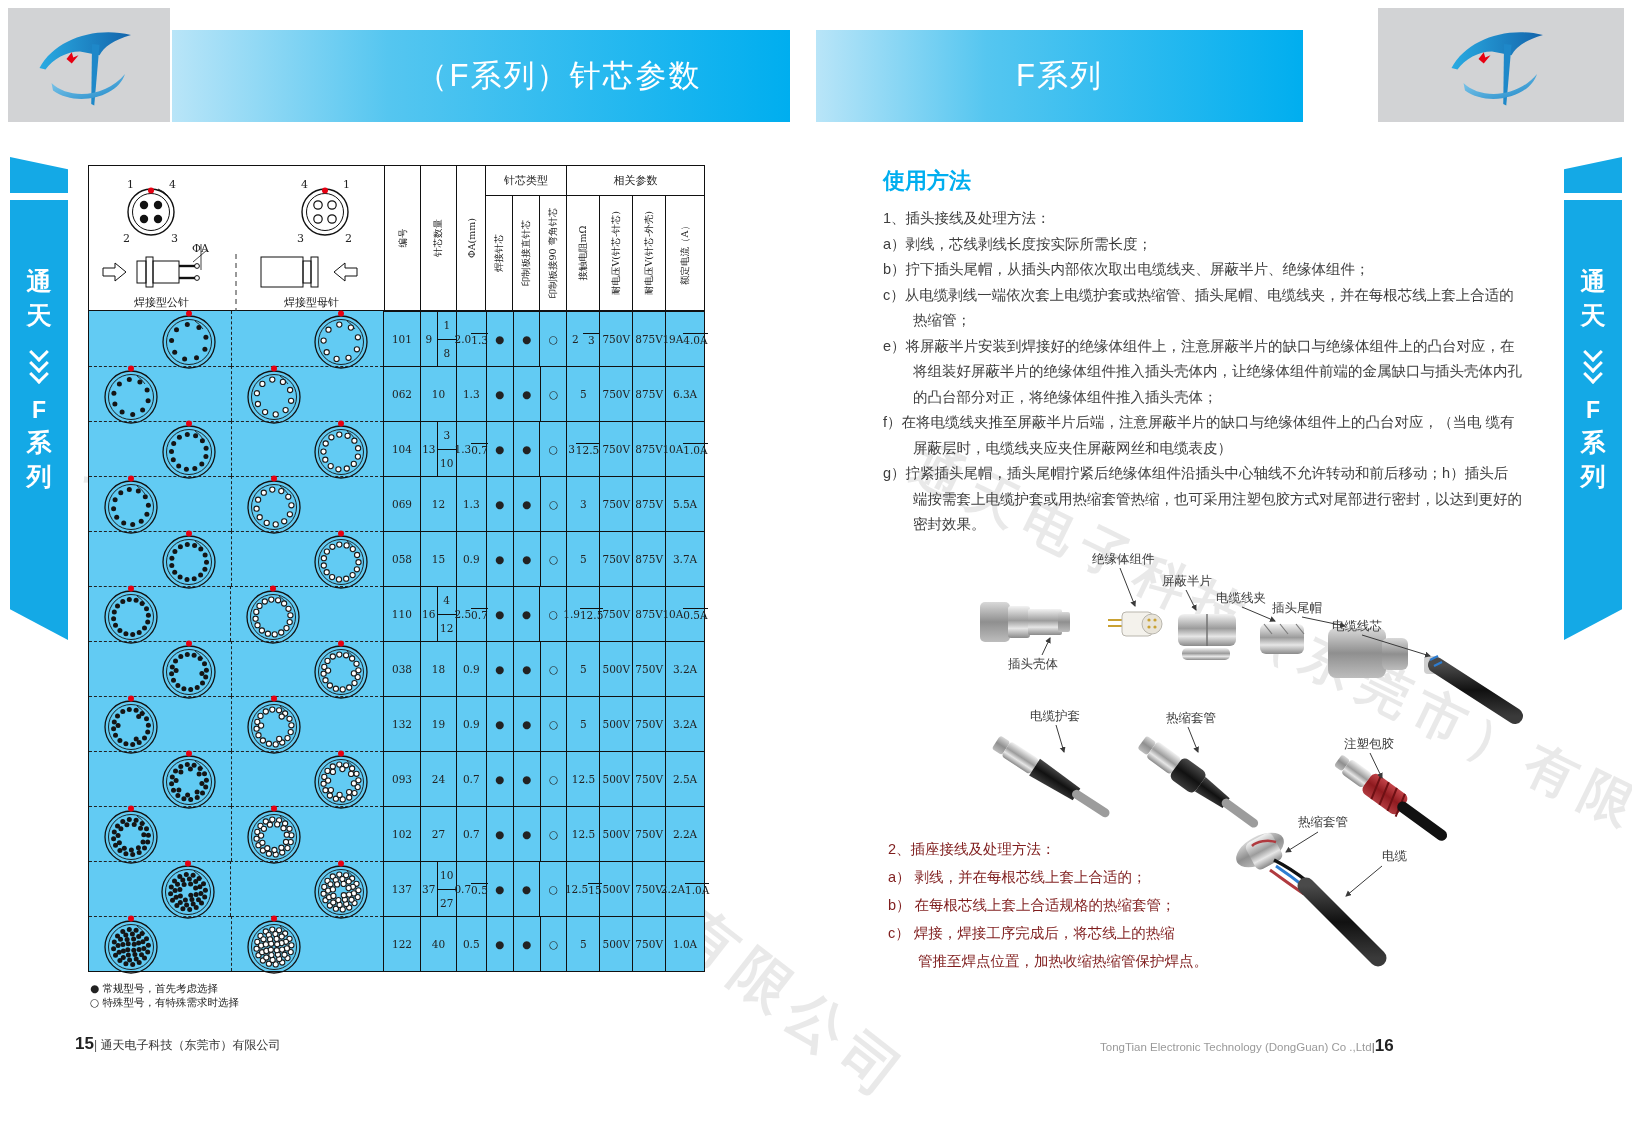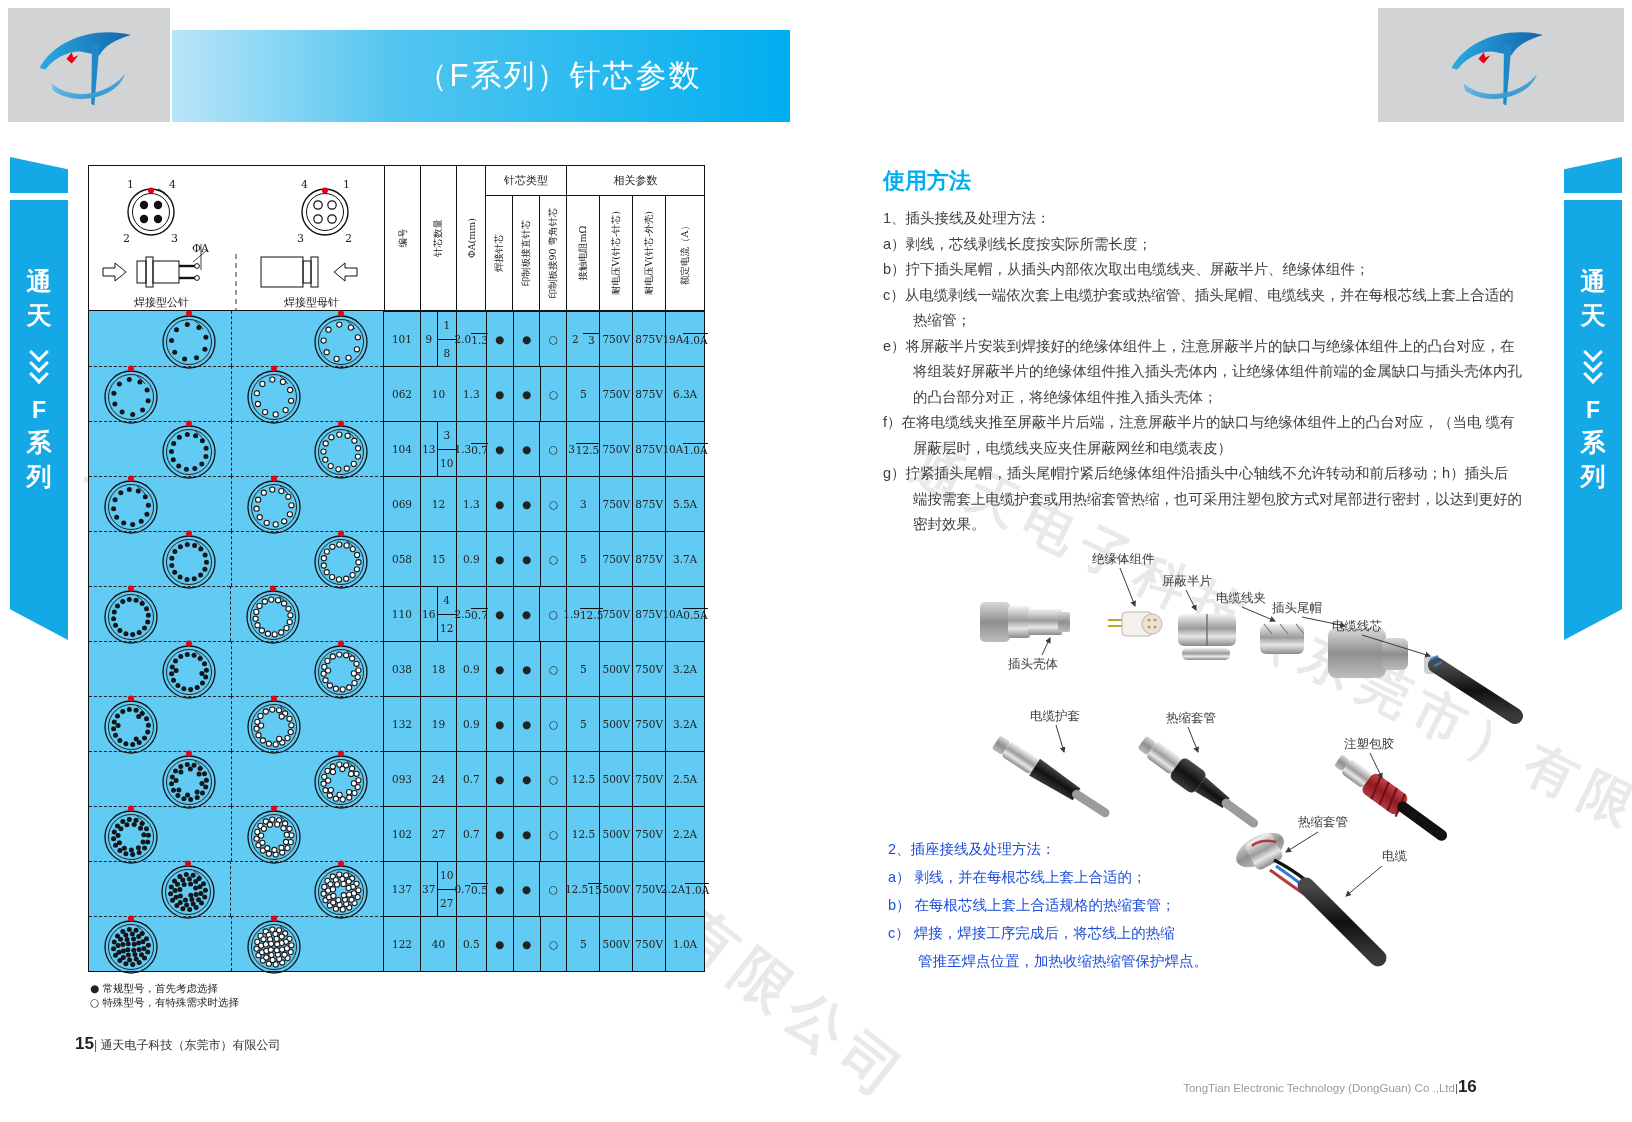--- a/index.html
+++ b/index.html
@@ -67,30 +67,30 @@
   .ps-l{width:16px;height:100%;display:flex;align-items:center;justify-content:center;}
   .ps-r{flex:1;height:100%;display:flex;flex-direction:column;border-left:1px solid #111;box-sizing:border-box;}
   .ps-r>div{flex:1;display:flex;align-items:center;justify-content:center;}
   .ps-r>div+div{border-top:1px solid #111;box-sizing:border-box;}
 
   .legend{position:absolute;left:90px;top:981px;font-family:"DejaVu Serif", serif;font-size:10.5px;color:#222;line-height:14px;}
 
   
   .footer-l{position:absolute;left:75px;top:1034px;font-size:12px;color:#333;}
   .footer-l .pg{font-size:17px;font-weight:bold;color:#222;}
-  .footer-r{position:absolute;left:1100px;top:1036px;width:460px;text-align:center;font-size:11.5px;color:#9a9a9a;margin-top:41px;}
+  .footer-r{position:absolute;left:1100px;top:1036px;width:460px;text-align:left;font-size:11.5px;color:#9a9a9a;}
   .footer-r .pg{font-size:17px;font-weight:bold;color:#222;}
   .bar{color:#555;}
 
   
   .usage{position:absolute;left:883px;top:166px;width:640px;color:#3d3d3d;}
   .usage h2{margin:0 0 10px 0;font-size:22px;color:#00aeef;font-weight:bold;}
   .uline{font-size:14.5px;line-height:25.5px;white-space:nowrap;}
   .uline.ind{padding-left:30px;}
-  .sec2{position:absolute;left:888px;top:835px;width:360px;color:#1d4ed8;}
+  .sec2{position:absolute;left:888px;top:835px;width:360px;color:#7f1d1d;}
   .sec2 .uline{line-height:28px;}
   .rp-art{position:absolute;left:930px;top:530px;width:600px;height:445px;}
 
   svg text{font-family:"Liberation Sans", sans-serif;}
   .svglabel{font-size:12.5px;fill:#3a3a3a;}
   .tbl-label{font-size:11px;fill:#222;font-family:"DejaVu Serif",serif;}
 </style>
 </head>
 <body>
 
@@ -117,20 +117,23 @@
         <path d="M30,84 C52,106 102,104 128,72 C118,104 62,116 32,94 Z" fill="url(#lgB)"></path>
         <path d="M50,52 l7,-9 l2,7 l7,-3 l-9,11 z" fill="#e60012"></path>
       </g>
     </svg>
   </div>
 
   <div class="title-bar left">
     <span class="t">（F系列）针芯参数</span>
   </div>
 
+  <div class="title-bar right">
+    <span>F系列</span>
+  </div>
 
   <div class="logo-box right">
     <svg width="120" height="96" viewBox="0 0 160 120">
       <use href="#ttlogo"></use>
     </svg>
   </div>
 
   <div class="ribbon rb-small left"></div>
   <div class="ribbon rb-long left" id="ribbonL">
       <div class="rb-char">通</div>

